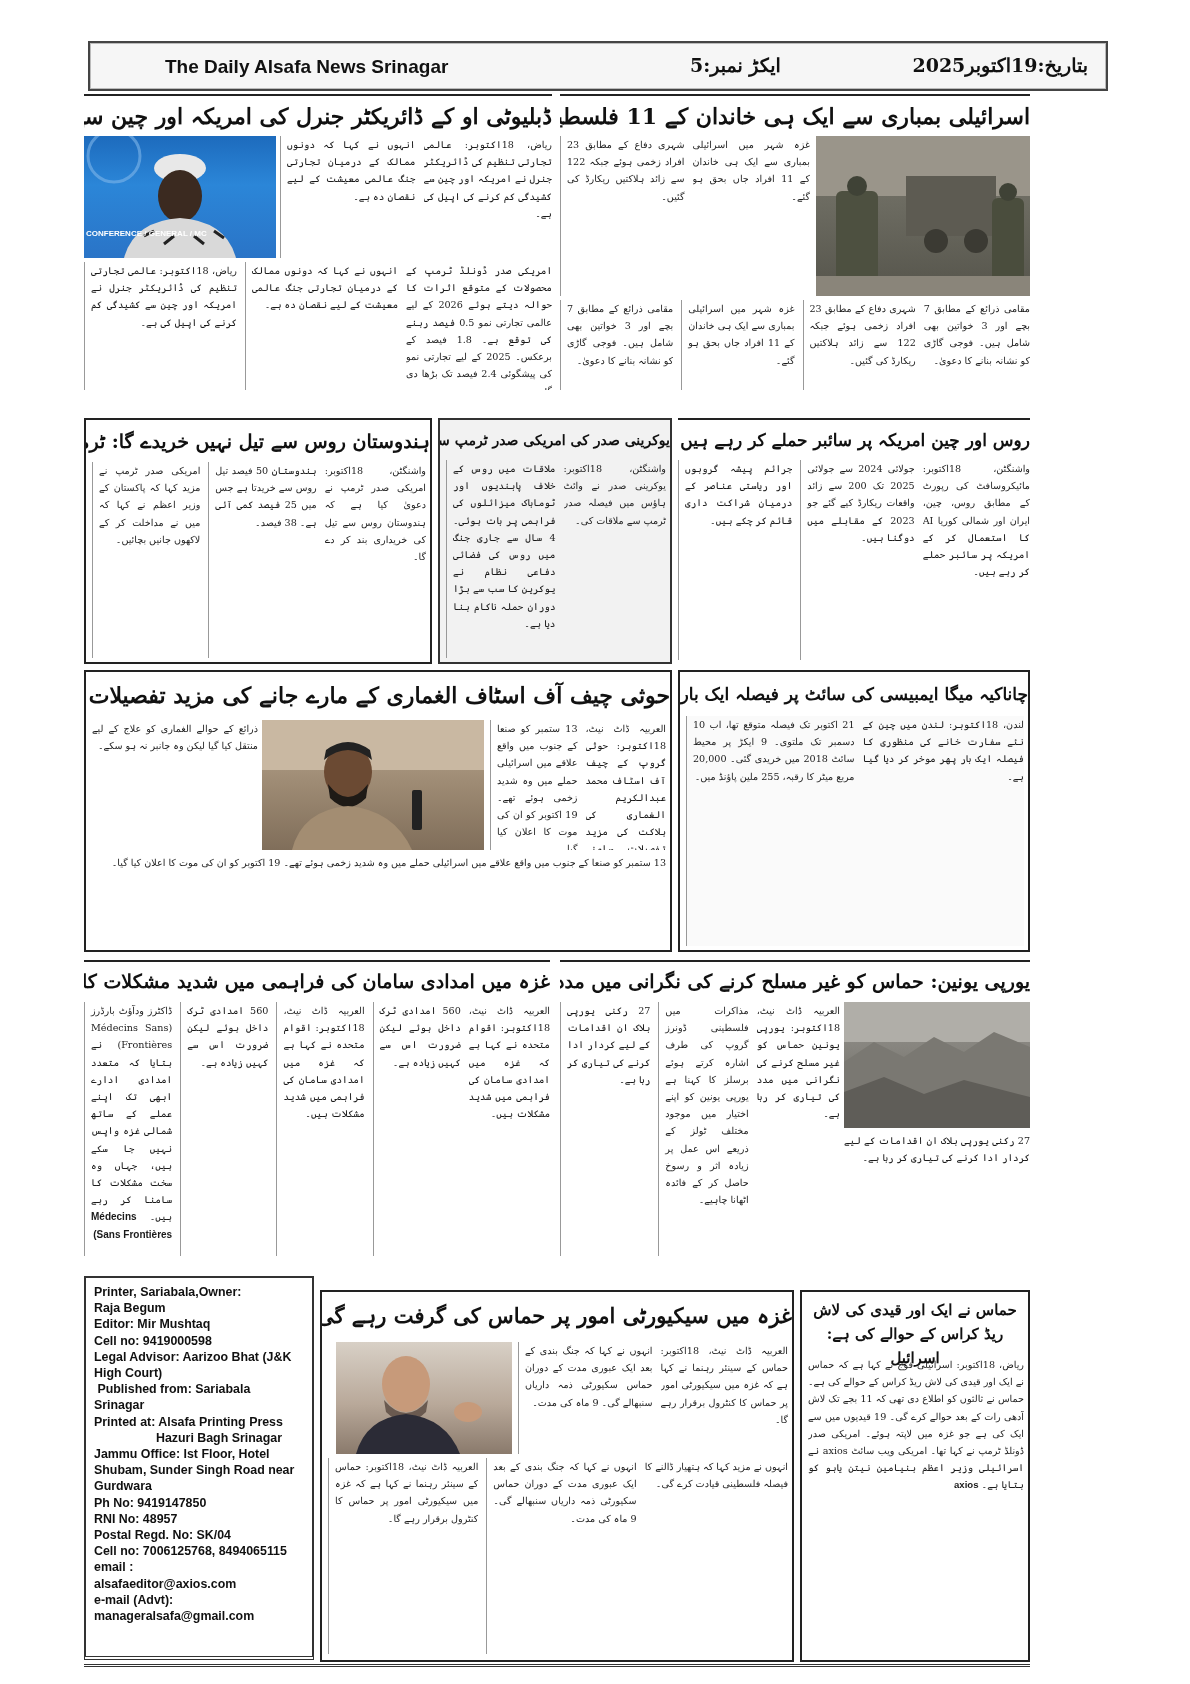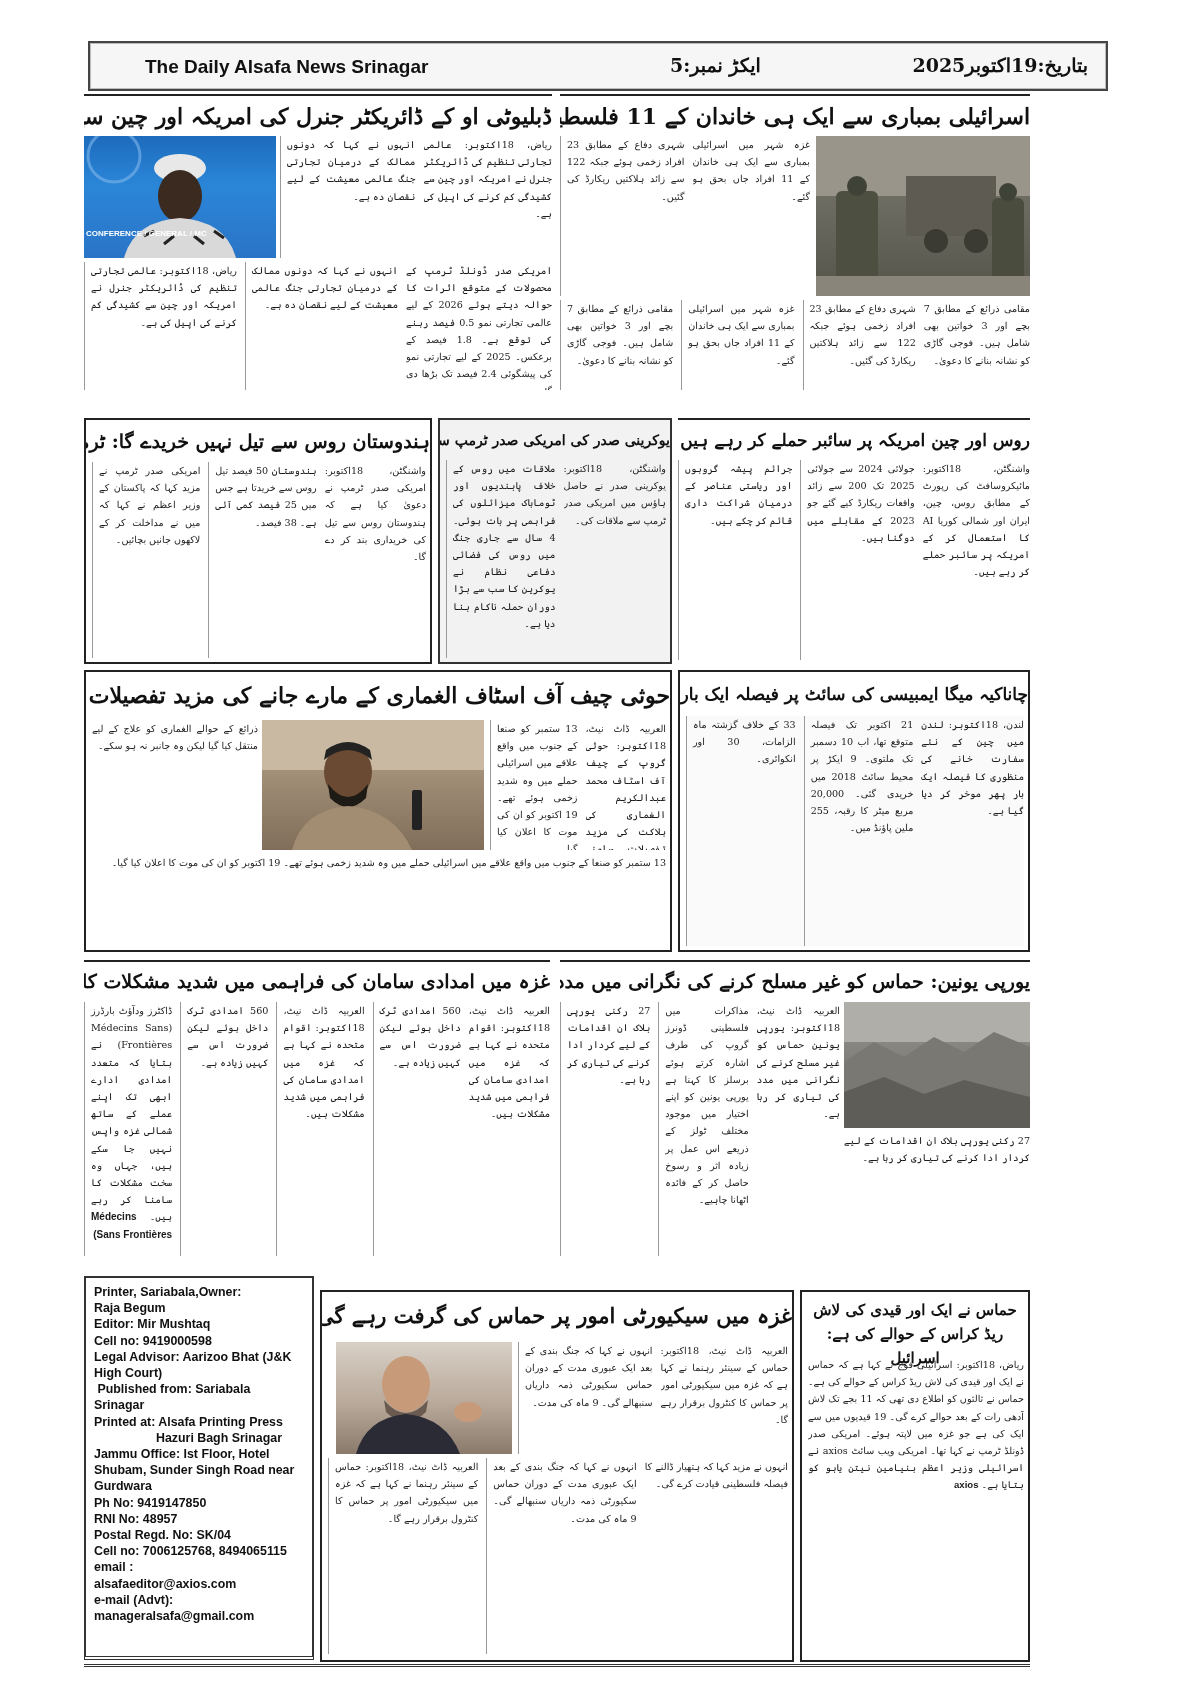--- a/index.html
+++ b/index.html
@@ -1,19 +1,19 @@
 <!DOCTYPE html>
 <html><head>
 <meta charset="utf-8">
 <style>
   * { box-sizing: border-box; margin: 0; padding: 0; }
   html, body { width: 1190px; height: 1684px; background: #ffffff; overflow: hidden; }
   body { position: relative; font-family: "DejaVu Sans", sans-serif; color: #111; }
 
-  .abs { position: absolute; }
+  .abs { position: absolute; padding-left: 20px; }
 
   
   .masthead {
     left: 88px; top: 41px; width: 1020px; height: 50px;
     border: 2px solid #444; background: #f6f6f6;
     box-shadow: inset 0 0 0 1px #bbb;
   }
   .mh-title { left: 55px; top: 13px; font-family: "Liberation Sans", sans-serif; font-weight: bold; font-size: 19px; color: #111; }
   .mh-page { left: 580px; top: 11px; font-family: "DejaVu Serif", serif; font-weight: bold; font-size: 19px; direction: rtl; }
   .mh-date { right: 18px; top: 11px; font-family: "DejaVu Serif", serif; font-weight: bold; font-size: 19px; direction: rtl; }
@@ -124,21 +124,21 @@
   <div class="cols" style="left:6px; top:42px; width:334px; height:196px;">
     <div class="col">واشنگٹن، 18اکتوبر: امریکی صدر ٹرمپ نے دعویٰ کیا ہے کہ ہندوستان روس سے تیل کی خریداری بند کر دے گا۔</div>
     <div class="col col-rule">ہندوستان 50 فیصد تیل روس سے خریدتا ہے جس میں 25 فیصد کمی آئی ہے۔ 38 فیصد۔</div>
     <div class="col col-rule">امریکی صدر ٹرمپ نے مزید کہا کہ پاکستان کے وزیر اعظم نے کہا کہ میں نے مداخلت کر کے لاکھوں جانیں بچائیں۔</div>
   </div>
 </div>
 
 <div class="article boxed-gray" style="left:438px; top:418px; width:234px; height:246px;">
   <div class="headline" style="top:8px; font-size:14px; line-height:24px;">یوکرینی صدر کی امریکی صدر ٹرمپ سے ملاقات</div>
   <div class="cols" style="left:6px; top:40px; width:220px; height:198px;">
-    <div class="col">واشنگٹن، 18اکتوبر: یوکرینی صدر نے حاصل ہاؤس میں امریکی صدر ٹرمپ سے ملاقات کی۔</div>
+    <div class="col">واشنگٹن، 18اکتوبر: یوکرینی صدر نے وائٹ ہاؤس میں فیصلہ صدر ٹرمپ سے ملاقات کی۔</div>
     <div class="col col-rule">ملاقات میں روس کے خلاف پابندیوں اور ٹوماہاک میزائلوں کی فراہمی پر بات ہوئی۔ 4 سال سے جاری جنگ میں روس کی فضائی دفاعی نظام نے یوکرین کا سب سے بڑا دوران حملہ ناکام بنا دیا ہے۔</div>
   </div>
 </div>
 
 <div class="article" style="left:678px; top:418px; width:352px; height:246px;">
   <div class="rule-top"></div>
   <div class="headline" style="top:8px; font-size:17px; line-height:28px;">روس اور چین امریکہ پر سائبر حملے کر رہے ہیں۔ مائیکروسافٹ</div>
   <div class="cols" style="left:0; top:42px; width:352px; height:200px;">
     <div class="col">واشنگٹن، 18اکتوبر: مائیکروسافٹ کی رپورٹ کے مطابق روس، چین، ایران اور شمالی کوریا AI کا استعمال کر کے امریکہ پر سائبر حملے کر رہے ہیں۔</div>
     <div class="col col-rule">جولائی 2024 سے جولائی 2025 تک 200 سے زائد واقعات ریکارڈ کیے گئے جو 2023 کے مقابلے میں دوگنا ہیں۔</div>
@@ -168,21 +168,20 @@
   <div class="cols" style="left:6px; top:182px; width:574px; height:92px;">
     <div class="col">13 ستمبر کو صنعا کے جنوب میں واقع علاقے میں اسرائیلی حملے میں وہ شدید زخمی ہوئے تھے۔ 19 اکتوبر کو ان کی موت کا اعلان کیا گیا۔</div>
   </div>
 </div>
 
 <div class="article boxed" style="left:678px; top:670px; width:352px; height:282px;">
   <div class="headline" style="top:6px; font-size:17px; line-height:32px;">چاناکیہ میگا ایمبیسی کی سائٹ پر فیصلہ ایک بار پھر موخر</div>
   <div class="cols" style="left:6px; top:44px; width:338px; height:230px; background:#fafafa;">
     <div class="col">لندن، 18اکتوبر: لندن میں چین کے نئے سفارت خانے کی منظوری کا فیصلہ ایک بار پھر موخر کر دیا گیا ہے۔</div>
     <div class="col col-rule">21 اکتوبر تک فیصلہ متوقع تھا، اب 10 دسمبر تک ملتوی۔ 9 ایکڑ پر محیط سائٹ 2018 میں خریدی گئی۔ 20,000 مربع میٹر کا رقبہ، 255 ملین پاؤنڈ میں۔</div>
-    <div class="col col-rule">33 کے خلاف گزشتہ ماہ الزامات، 30 اور انکوائری۔</div>
   </div>
 </div>
 
 <div class="article" style="left:84px; top:960px; width:466px; height:300px;">
   <div class="rule-top"></div>
   <div class="headline" style="top:6px; font-size:19px; line-height:30px;">غزہ میں امدادی سامان کی فراہمی میں شدید مشکلات کا سامنا ہے: یو این</div>
   <div class="cols" style="left:0; top:42px; width:466px; height:254px;">
     <div class="col">العربیہ ڈاٹ نیٹ، 18اکتوبر: اقوام متحدہ نے کہا ہے کہ غزہ میں امدادی سامان کی فراہمی میں شدید مشکلات ہیں۔</div>
     <div class="col col-rule">560 امدادی ٹرک داخل ہوئے لیکن ضرورت اس سے کہیں زیادہ ہے۔</div>
     <div class="col col-rule">العربیہ ڈاٹ نیٹ، 18اکتوبر: اقوام متحدہ نے کہا ہے کہ غزہ میں امدادی سامان کی فراہمی میں شدید مشکلات ہیں۔</div>

